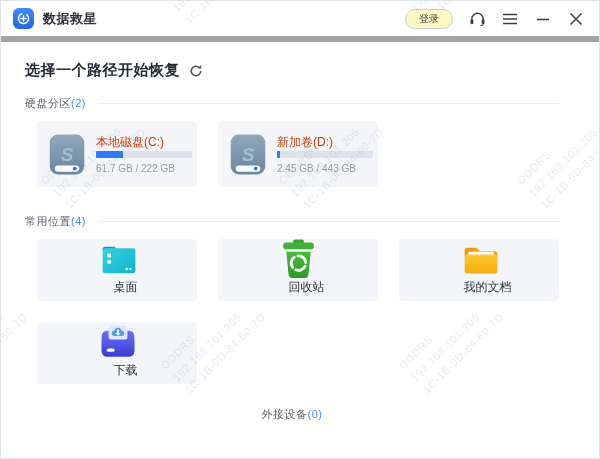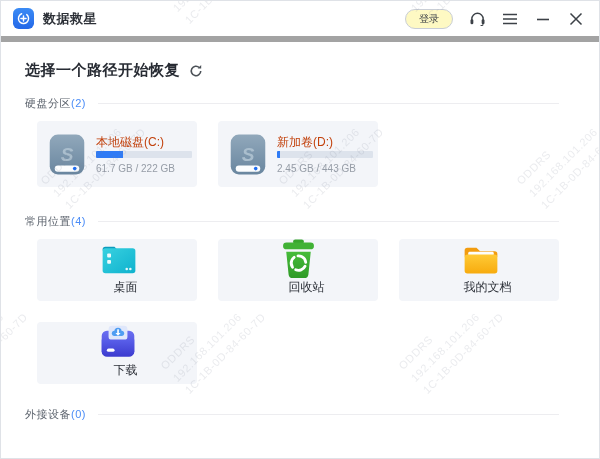--- a/index.html
+++ b/index.html
@@ -18,21 +18,21 @@
 
   
   .content { padding:0 40px 0 24px; position:relative; z-index:1; }
   .heading-row { margin-top:19px; display:flex; align-items:center; gap:9px; }
   .heading { font-size:15px; font-weight:700; color:#272b33; letter-spacing:.5px; }
   .refresh { display:inline-flex; cursor:pointer; margin-top:1px; }
 
   .section-row { display:flex; align-items:center; gap:12px; }
   .section-row.first { margin-top:16px; }
   .section-row.mid { margin-top:27px; }
-  .section-row.last { margin-top:23px; }
+  .section-row.last { margin-top:23px;flex-direction:column; }
   .section-label { font-size:11px; color:#5d646e; white-space:nowrap; letter-spacing:.5px; }
   .section-count { color:#4a8cf7; }
   .section-line { flex:1; height:1px; background:#ededf0; }
 
   .card-row { display:flex; gap:21px; padding-left:12px; }
   .card-row.drives { margin-top:10px; }
   .card-row.loc1 { margin-top:10px; }
   .card-row.loc2 { margin-top:21px; }
 
   .card { width:160px; border-radius:4px; background:#f3f5f9; display:flex; align-items:center; cursor:pointer; }

